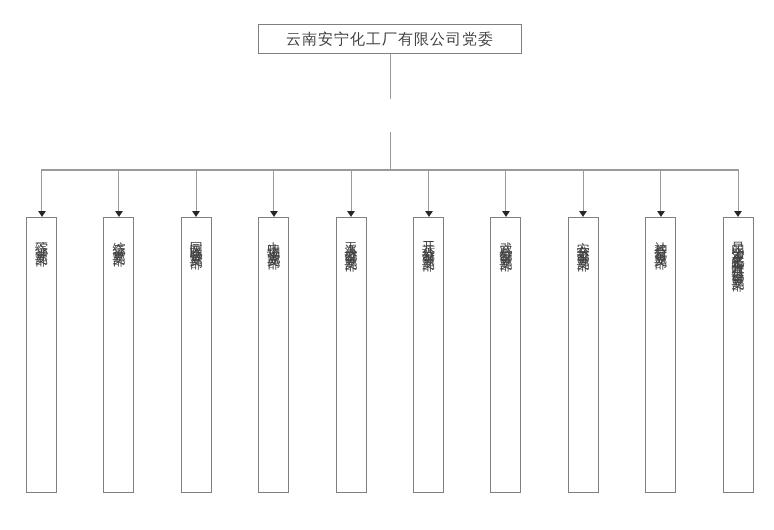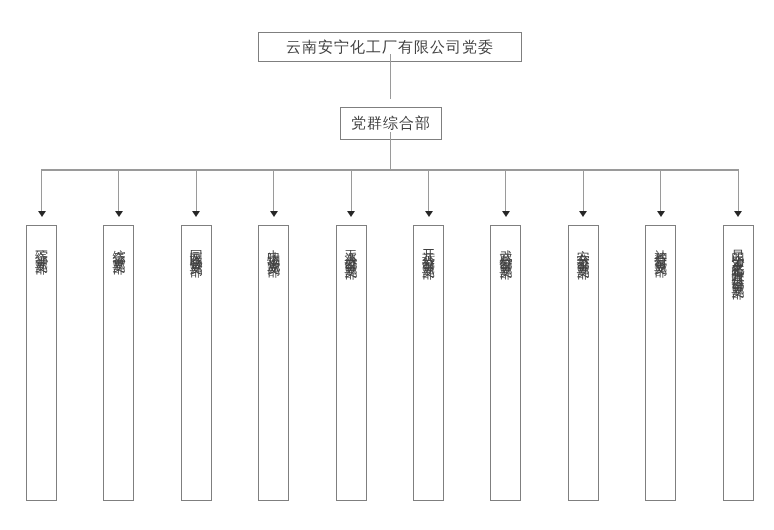--- a/index.html
+++ b/index.html
@@ -19,21 +19,20 @@
   }
   .node{
     position:absolute;
     box-sizing:border-box;
     border:1px solid var(--border);
     background:#fff;
     color:var(--text);
     display:flex;
     align-items:center;
     justify-content:center;
-    margin-top:8px;
   }
   .root-box{left:258px;top:24px;width:264px;height:30px;font-size:15px;letter-spacing:1px;}
   .dept-box{left:340px;top:99px;width:102px;height:33px;font-size:15px;letter-spacing:1px;}
   .branch-box{top:217px;width:31px;height:276px;align-items:flex-start;}
   .branch-box .vtext{
     writing-mode:vertical-rl;
     text-orientation:upright;
     font-size:13px;
     letter-spacing:2.5px;
     line-height:1;
@@ -54,23 +53,20 @@
 <body>
 
 <div class="canvas">
 
   <div class="node root-box">
     <span>云南安宁化工厂有限公司党委</span>
   </div>
 
   <div class="vline" style="left:389.5px;top:54px;height:45px;"></div>
 
-  <div class="node dept-box">
-    <span>党群综合部</span>
-  </div>
 
   <div class="vline" style="left:389.5px;top:132px;height:37px;"></div>
 
   <div class="hline" style="left:41.5px;top:169px;width:697px;"></div>
 
   <div id="branch-layer">
       <div class="drop" style="left: 41px;"></div>
       <div class="arrowhead" style="left: 37.5px;"></div>
       <div class="node branch-box" style="left: 26px;">
         <span class="vtext">综合一党支部</span>

